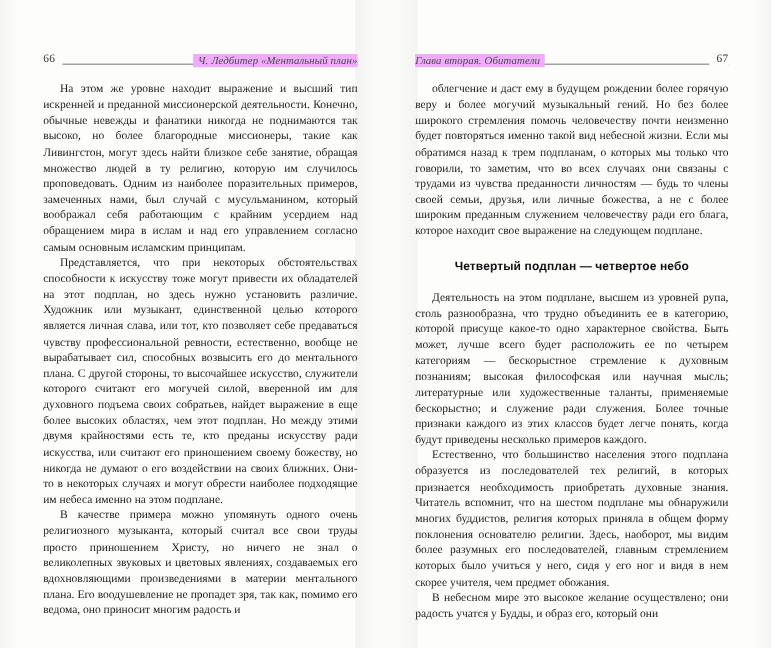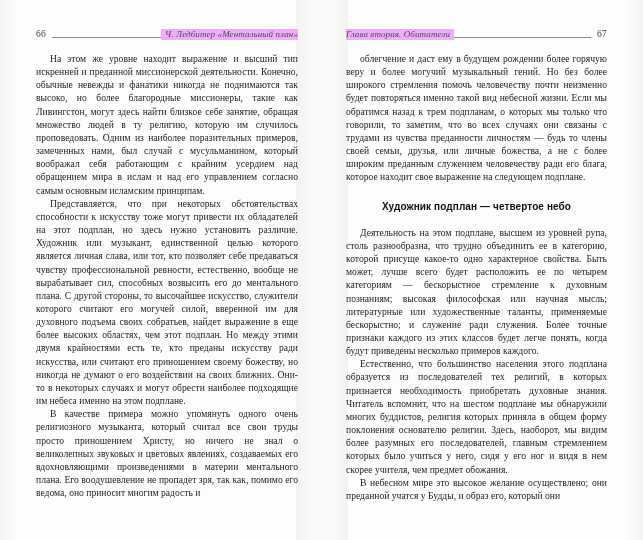--- a/index.html
+++ b/index.html
@@ -43,21 +43,21 @@
   .edge-shade-right {
     position: absolute;
     top: 0; right: 0;
     width: 16px; height: 540px;
     background: linear-gradient(to right, rgba(0,0,0,0.0), rgba(0,0,0,0.035));
     pointer-events: none;
   }
 
   .page {
     position: absolute;
-    top: 0;
+    top: 16px;
     height: 496px;
     box-sizing: border-box;
   }
   .page-left  { left: 0px;   width: 322px; padding: 18px 24px 0 36px; }
   .page-right { left: 322px; width: 321px; padding: 18px 36px 0 24px; }
 
   
   .runhead {
     position: relative;
     height: 22px;
@@ -147,24 +147,24 @@
 
     <div class="runhead">
       <div class="runhead-rule"></div>
       <span class="runtitle">Глава вторая. Обитатели</span>
       <span class="folio">67</span>
     </div>
 
     <div class="body">
       <p>облегчение и даст ему в будущем рождении более горячую веру и более могучий музыкальный гений. Но без более широкого стремления помочь человечеству почти неизменно будет повторяться именно такой вид небесной жизни. Если мы обратимся назад к трем подпланам, о которых мы только что говорили, то заметим, что во всех случаях они связаны с трудами из чувства преданности личностям — будь то члены своей семьи, друзья, или личные божества, а не с более широким преданным служением человечеству ради его блага, которое находит свое выражение на следующем подплане.</p>
 
-      <h2 class="subhead">Художник подплан — четвертое небо</h2>
+      <h2 class="subhead">Четвертый подплан — четвертое небо</h2>
 
       <p>Деятельность на этом подплане, высшем из уровней рупа, столь разнообразна, что трудно объединить ее в категорию, которой присуще какое-то одно характерное свойства. Быть может, лучше всего будет расположить ее по четырем категориям — бескорыстное стремление к духовным познаниям; высокая философская или научная мысль; литературные или художественные таланты, применяемые бескорыстно; и служение ради служения. Более точные признаки каждого из этих классов будет легче понять, когда будут приведены несколько примеров каждого.</p>
       <p>Естественно, что большинство населения этого подплана образуется из последователей тех религий, в которых признается необходимость приобретать духовные знания. Читатель вспомнит, что на шестом подплане мы обнаружили многих буддистов, религия которых приняла в общем форму поклонения основателю религии. Здесь, наоборот, мы видим более разумных его последователей, главным стремлением которых было учиться у него, сидя у его ног и видя в нем скорее учителя, чем предмет обожания.</p>
-      <p>В небесном мире это высокое желание осуществлено; они преданной учатся у Будды, и образ его, который они</p>
+      <p>В небесном мире это высокое желание осуществлено; они радость учатся у Будды, и образ его, который они</p>
     </div>
   </div>
 
   <div class="gutter-shade"></div>
   <div class="edge-shade-left"></div>
   <div class="edge-shade-right"></div>
 </div>
 
 </body></html>

